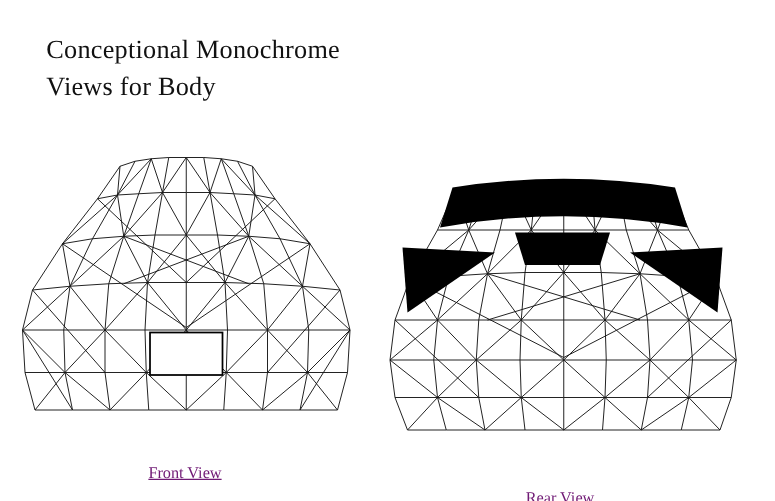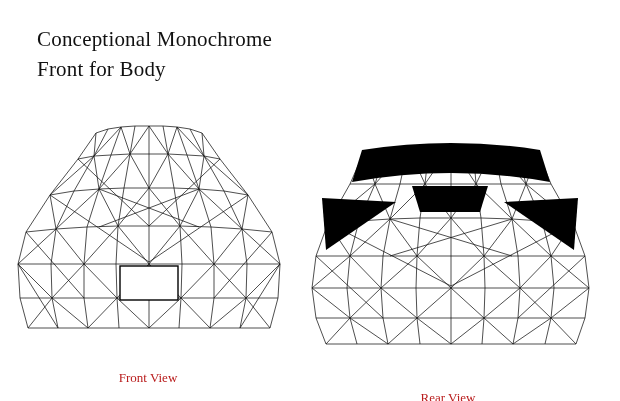--- a/index.html
+++ b/index.html
@@ -14,30 +14,30 @@
     white-space:pre-line;letter-spacing:0.2px;
   }
   .drawing{position:absolute;}
   .drawing-front{left:4px;top:112px;}
   .drawing-rear{left:298px;top:126px;}
   .wireframe line{stroke:#141414;stroke-width:0.75;fill:none;}
   .wireframe rect{stroke:#000;fill:#fff;}
   .wireframe path{stroke:none;}
   .caption{
     position:absolute;width:120px;text-align:center;
-    font-size:13px;color:#b91c1c;top:370px;
+    font-size:13px;color:#701a75;top:370px;text-decoration:underline;
   }
   .caption-front{left:88px;}
   .caption-rear{left:388px;margin-top:20px;}
 </style>
 </head>
 <body>
 
 <div class="page-title">Conceptional Monochrome
-Front for Body</div>
+Views for Body</div>
 
 <svg class="drawing drawing-front wireframe" width="290" height="235" viewBox="0 0 290 235">
     <line x1="92" y1="21" x2="104" y2="17"></line>
     <line x1="104" y1="17" x2="117" y2="15"></line>
     <line x1="117" y1="15" x2="131" y2="14"></line>
     <line x1="131" y1="14" x2="145" y2="14"></line>
     <line x1="145" y1="14" x2="159" y2="14"></line>
     <line x1="159" y1="14" x2="173" y2="15"></line>
     <line x1="173" y1="15" x2="186" y2="17"></line>
     <line x1="186" y1="17" x2="198" y2="21"></line>

